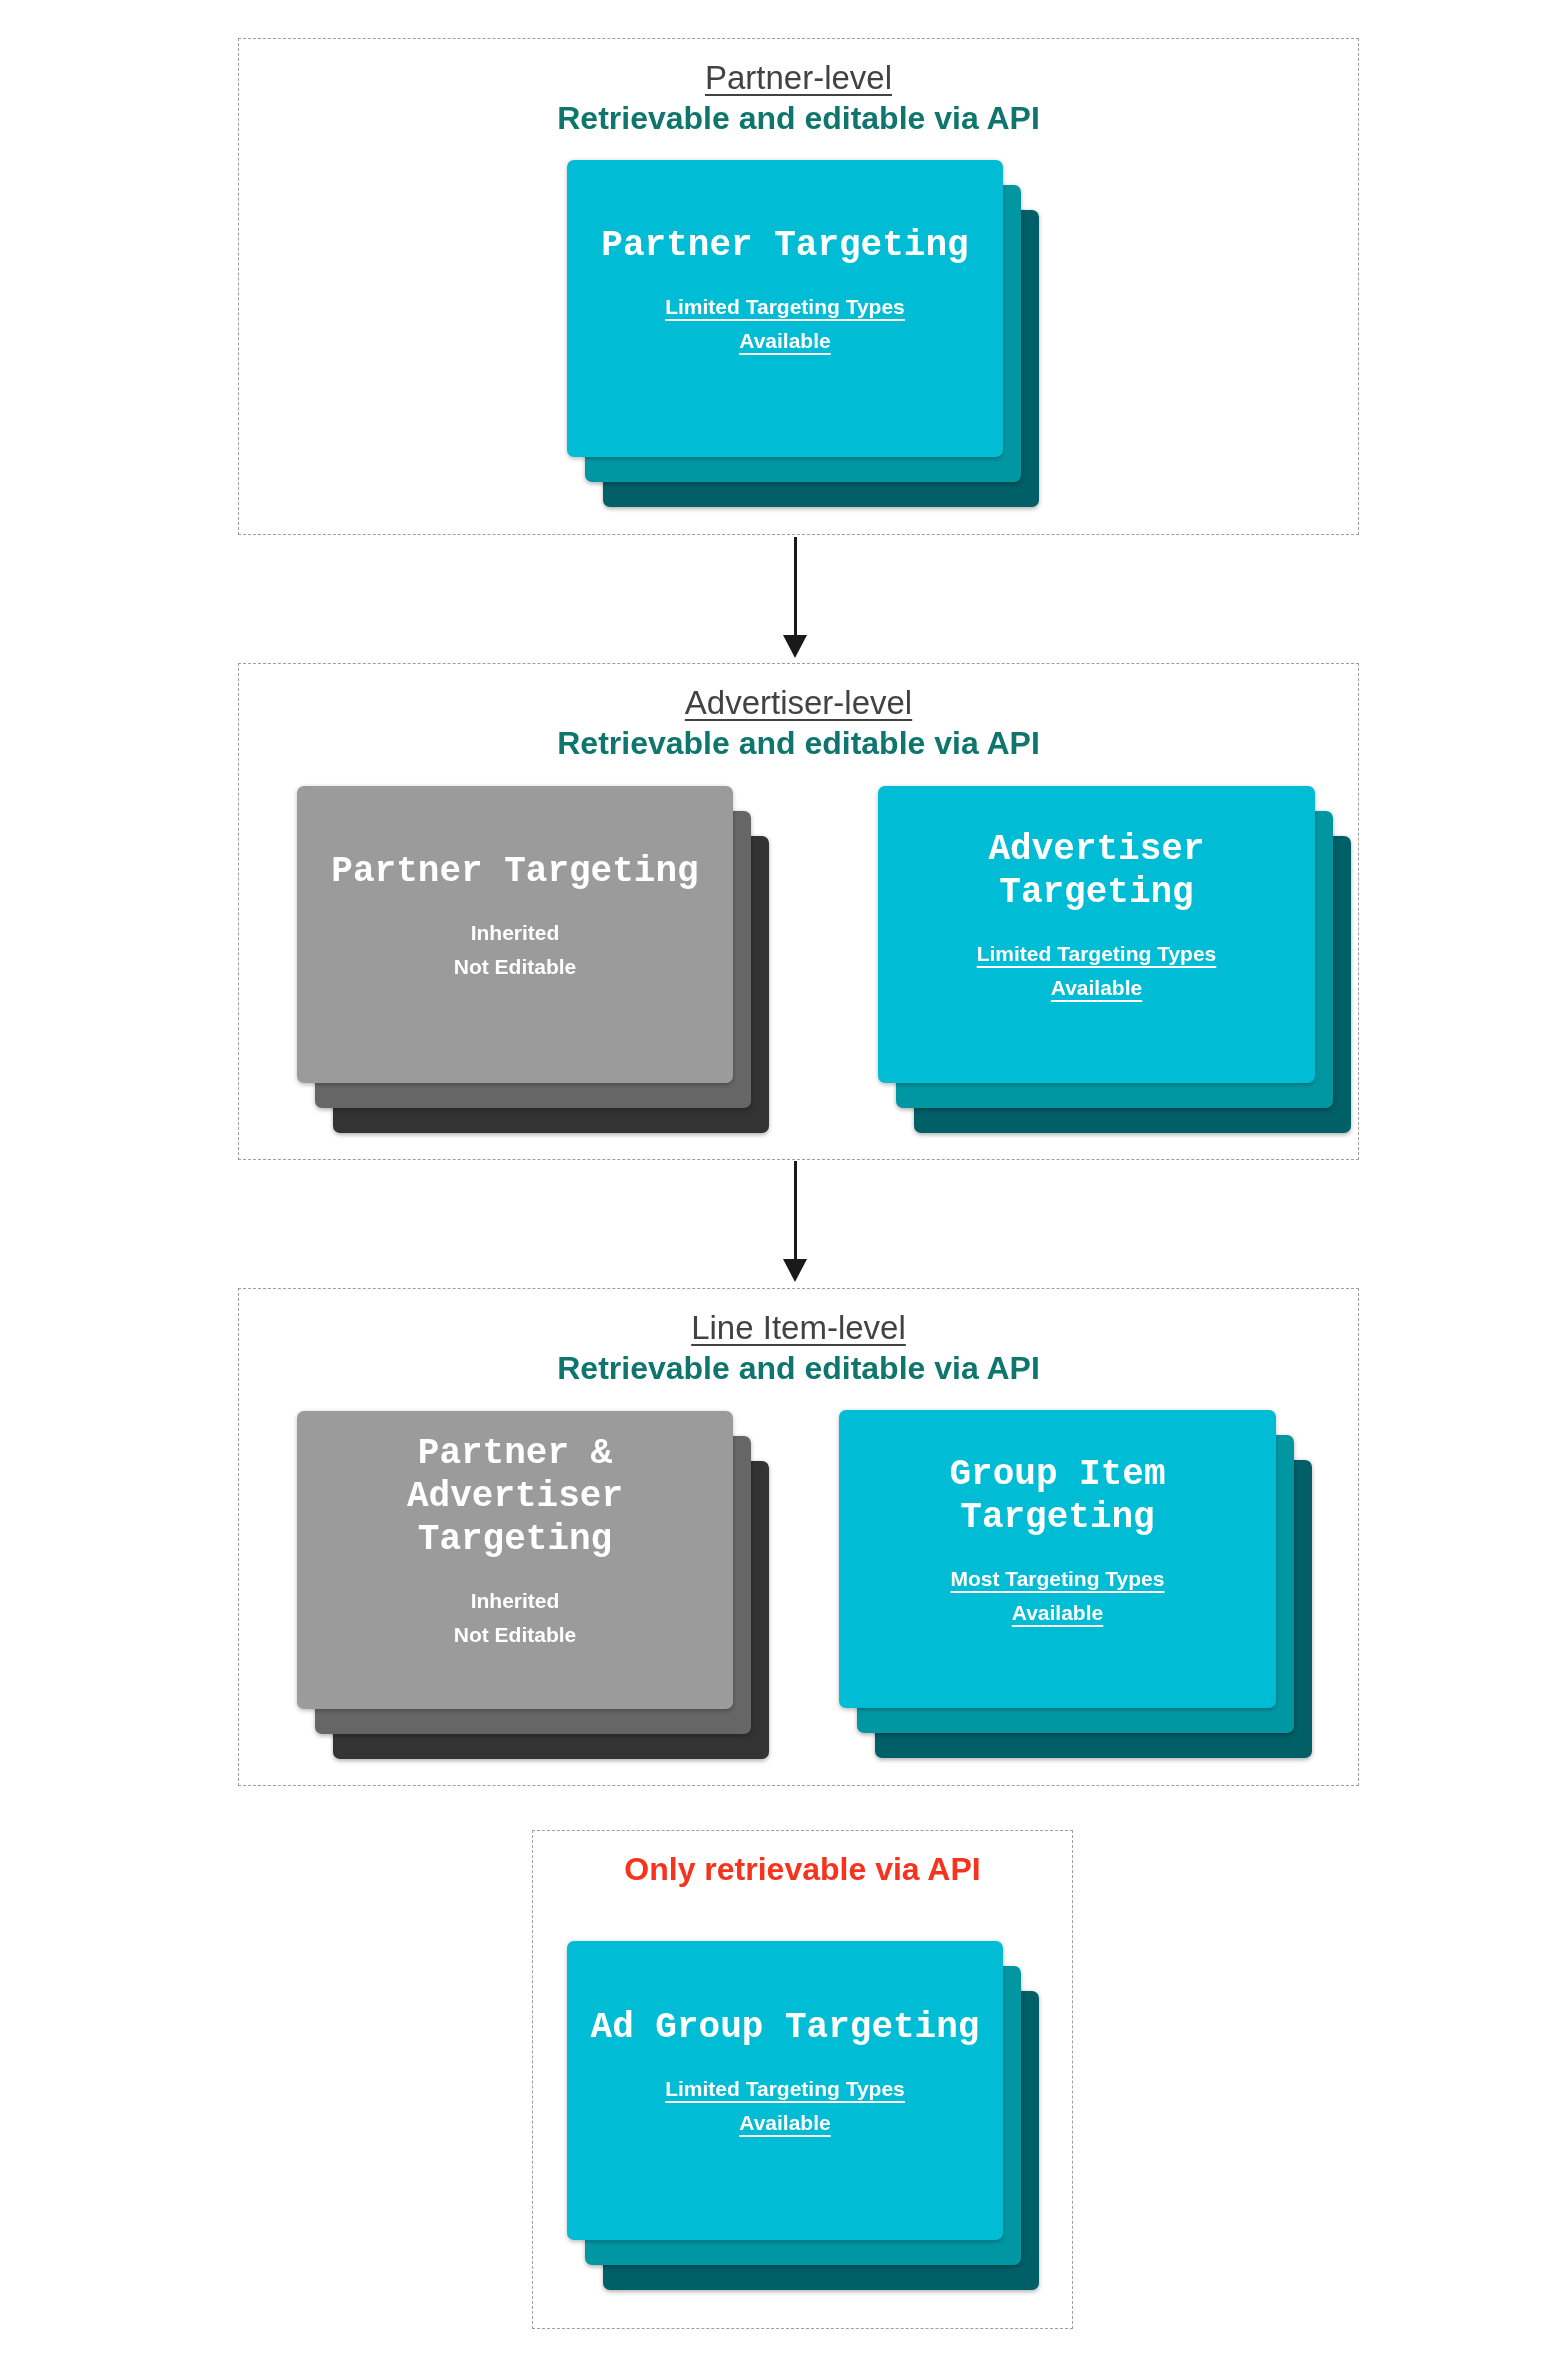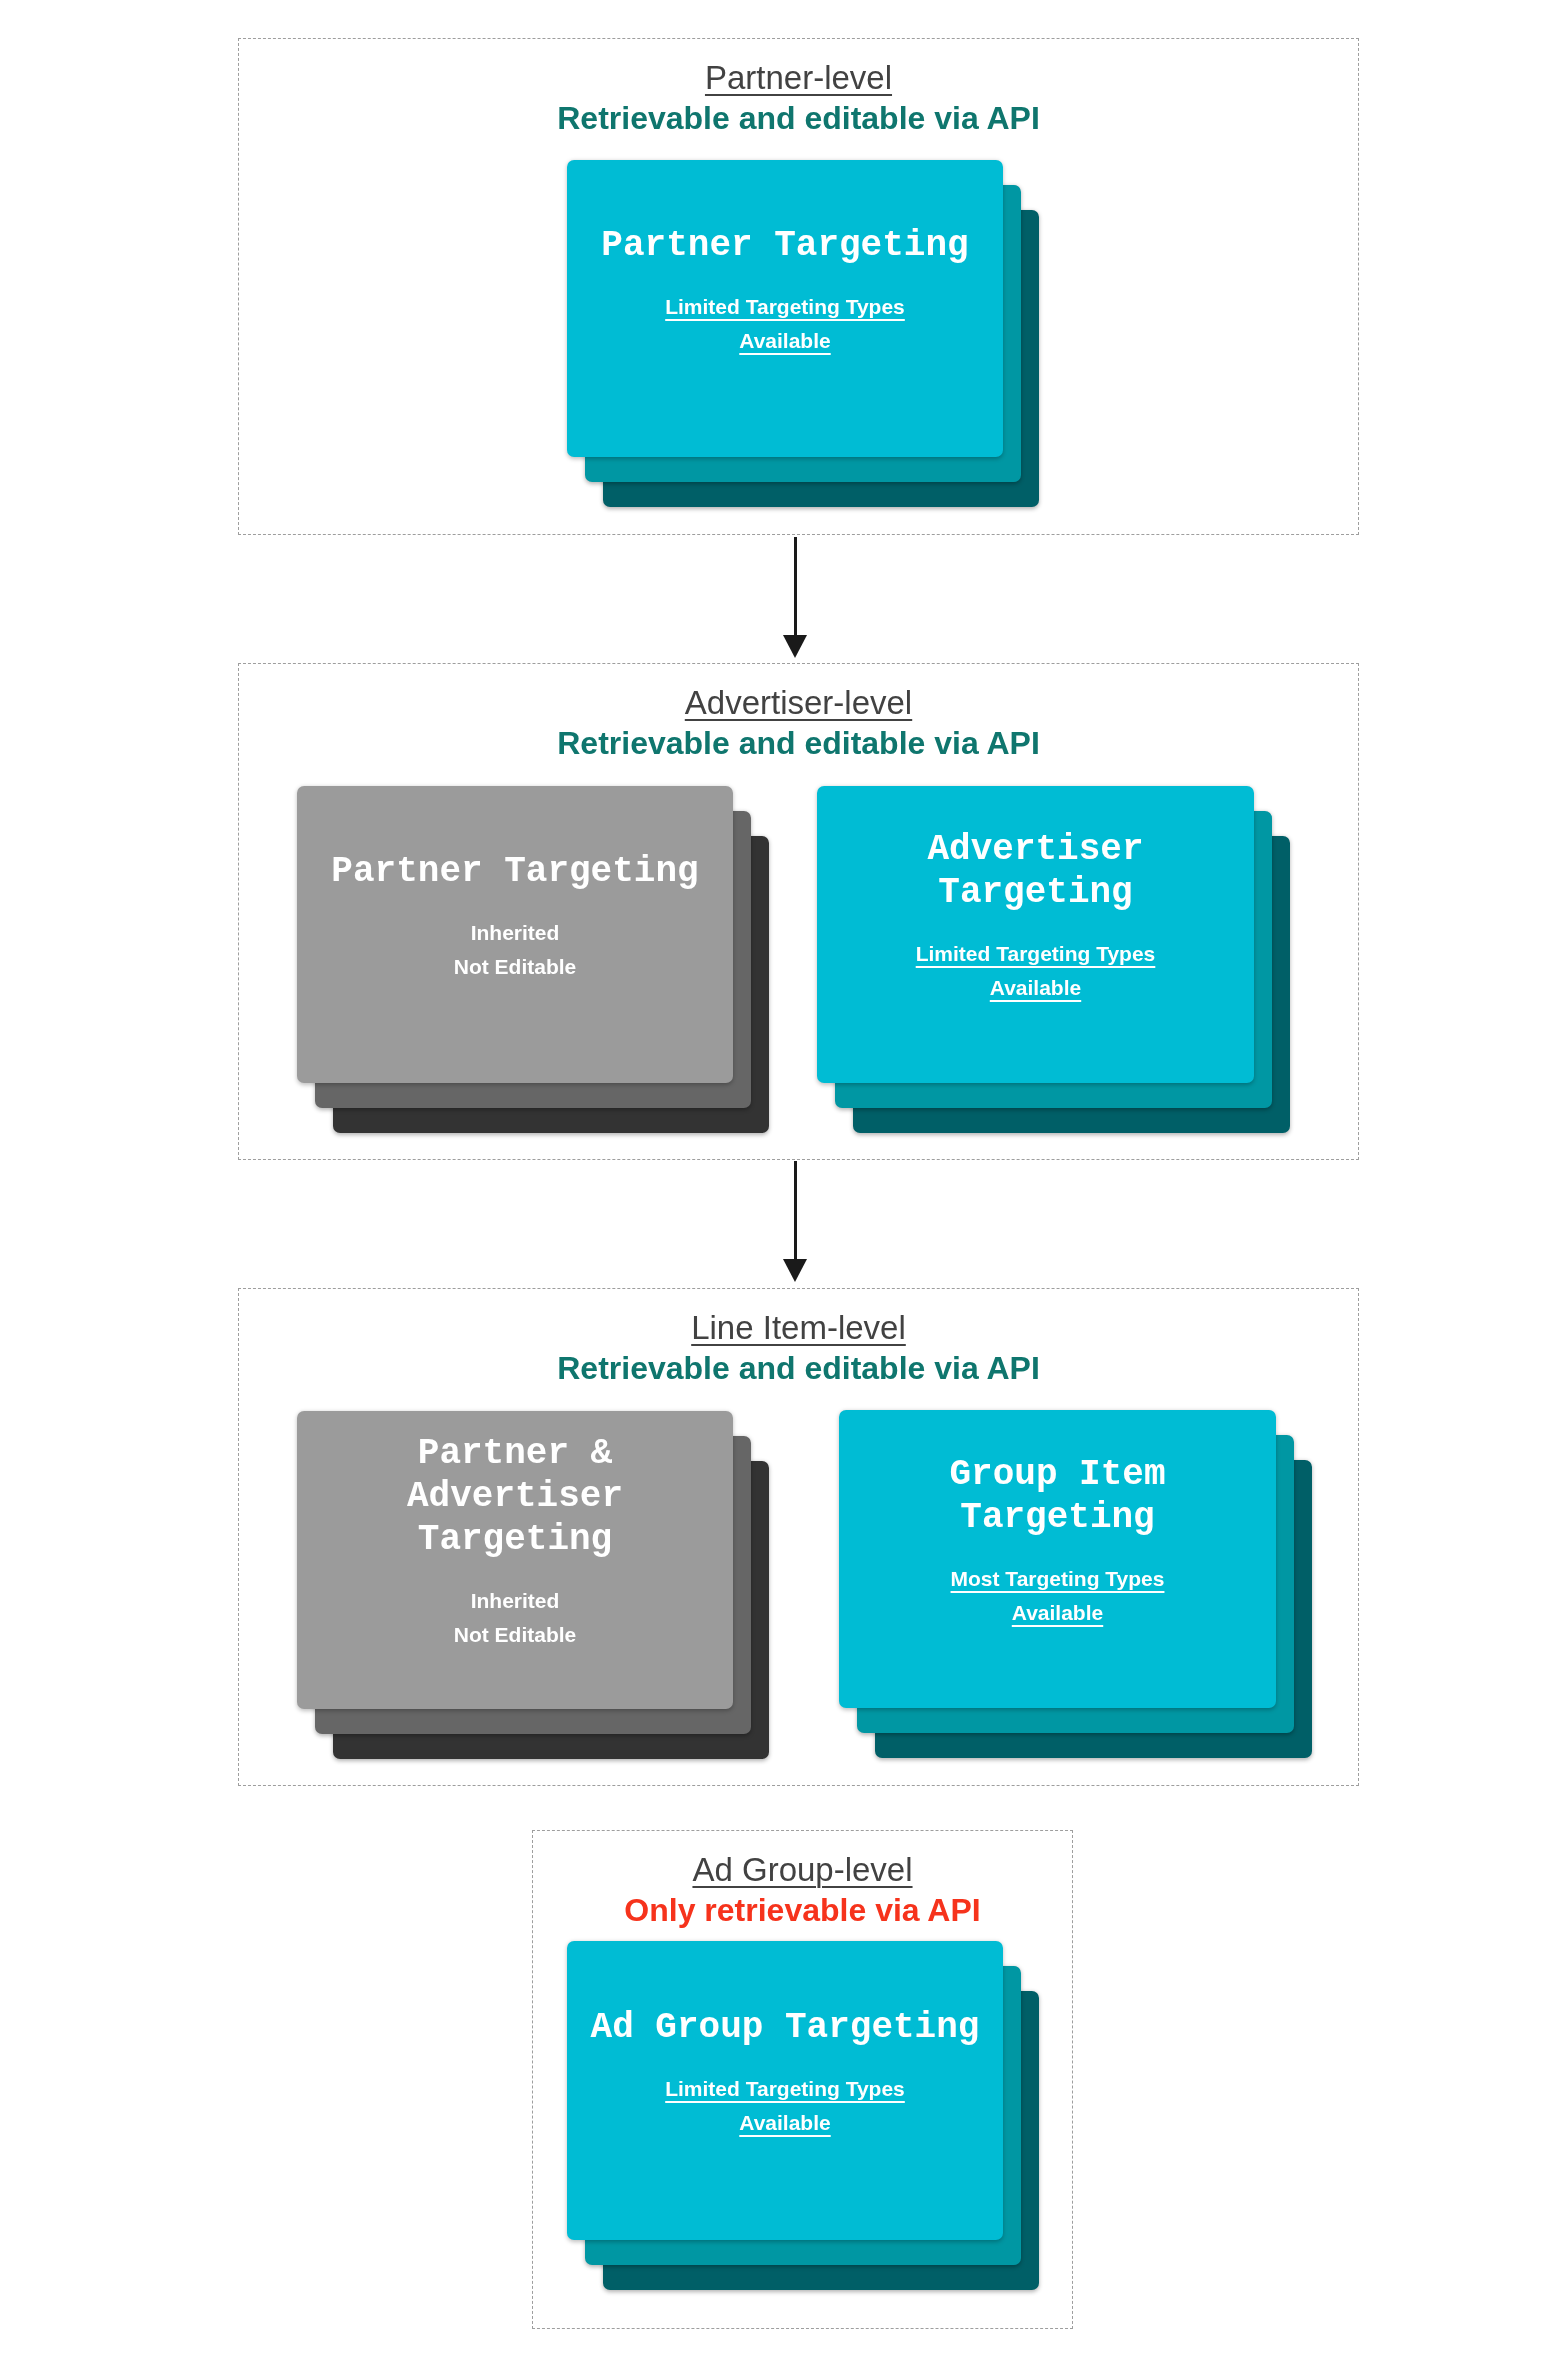--- a/index.html
+++ b/index.html
@@ -70,21 +70,21 @@
     display:block;
   }
   .card-line.u{
     text-decoration:underline;
     text-decoration-thickness:1.8px;
     text-underline-offset:5.4px;
   }
   
   .st-partner      {left:567px; top:160px; width:436px;height:297px;}
   .st-adv-gray     {left:297px; top:786px; width:436px;height:297px;}
-  .st-adv-teal     {left:817px; top:786px; width:437px;height:297px;border-radius:24px;}
+  .st-adv-teal     {left:878px; top:786px; width:437px;height:297px;border-radius:24px;}
   .st-li-gray      {left:297px; top:1411px;width:436px;height:298px;}
   .st-li-teal      {left:839px; top:1410px;width:437px;height:298px;}
   .st-adgroup      {left:567px; top:1941px;width:436px;height:299px;}
   
   .arrow{position:absolute;width:25px;}
   .arrow .shaft{
     position:absolute;left:10.7px;top:0;width:3.6px;
     background:#1a1a1a;
   }
   .arrow .head{
@@ -175,21 +175,20 @@
     <div class="layer l2"></div>
     <div class="card">
       <div class="card-title">Group Item Targeting</div>
       <span class="card-line u">Most Targeting Types</span>
       <span class="card-line u">Available</span>
     </div>
   </div>
 
   <div class="section sec4">
     <div class="sec-head">
-      <div class="sec-title">Ad Group-level</div>
       <div class="sec-sub red">Only retrievable via API</div>
     </div>
   </div>
   <div class="stack teal st-adgroup">
     <div class="layer l3"></div>
     <div class="layer l2"></div>
     <div class="card">
       <div class="card-title">Ad Group Targeting</div>
       <span class="card-line u">Limited Targeting Types</span>
       <span class="card-line u">Available</span>

